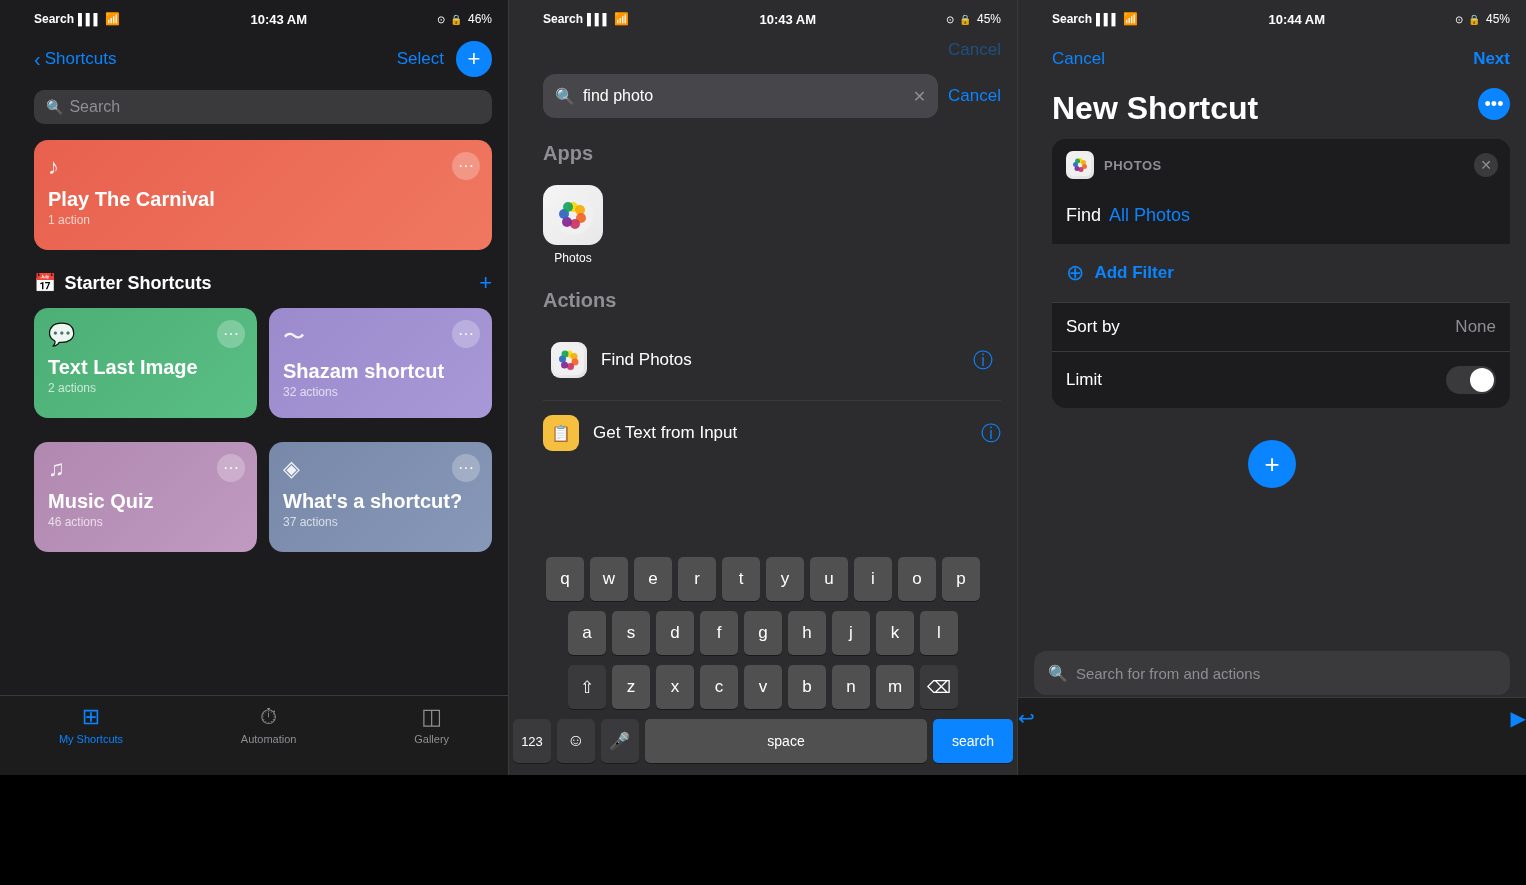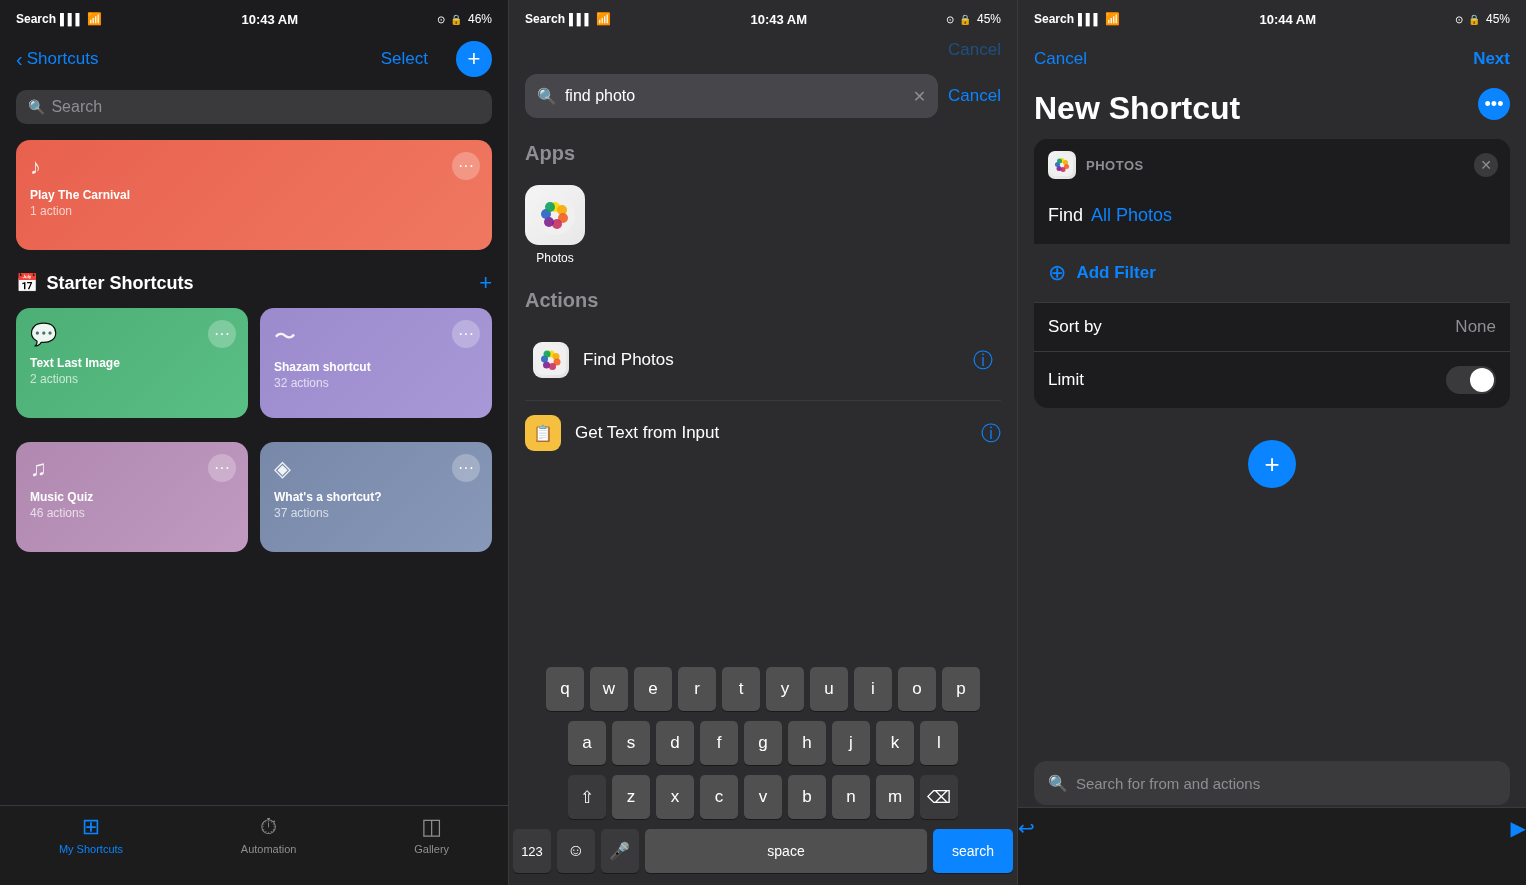--- a/index.html
+++ b/index.html
@@ -8,23 +8,24 @@
       height: 885px;
       display: flex;
       font-family: -apple-system, BlinkMacSystemFont, 'SF Pro Display', 'Helvetica Neue', sans-serif;
       background: #000;
       overflow: hidden;
     }
 
     
     .panel {
       flex: 1;
-      height: 885px;
+      height: 775px;
       position: relative;
       overflow: hidden;
+      padding-left: 18px;
     }
 
     .panel-1 { background: #1c1c1e; }
     .panel-2 { background: #2c2c2e; border-left: 1px solid #3a3a3c; border-right: 1px solid #3a3a3c; }
     .panel-3 { background: #2c2c2e; }
 
     
     .status-bar {
       display: flex;
       justify-content: space-between;
@@ -40,21 +41,21 @@
     
     .nav-bar-1 {
       display: flex;
       align-items: center;
       justify-content: space-between;
       padding: 4px 16px 8px;
       height: 50px;
     }
     .back-btn { display: flex; align-items: center; gap: 4px; color: #0a84ff; font-size: 17px; }
     .back-arrow { font-size: 20px; }
-    .nav-actions { display: flex; align-items: center; gap: 28px; }
+    .nav-actions { display: flex; align-items: center; gap: 12px; }
     .select-btn { color: #0a84ff; font-size: 17px; }
     .add-btn {
       width: 36px; height: 36px; background: #0a84ff; border-radius: 50%;
       display: flex; align-items: center; justify-content: center;
       color: #fff; font-size: 22px; font-weight: 300; line-height: 1;
     }
 
     .page-title-1 { padding: 4px 16px 12px; }
     .page-title-1 h1 { font-size: 32px; font-weight: 700; color: #fff; }
 
@@ -77,21 +78,21 @@
       position: relative;
       min-height: 110px;
     }
     .card-icon { font-size: 22px; margin-bottom: 8px; color: #fff; opacity: 0.9; }
     .card-more {
       position: absolute; top: 12px; right: 12px;
       width: 28px; height: 28px; background: rgba(255,255,255,0.25);
       border-radius: 50%; display: flex; align-items: center; justify-content: center;
       color: #fff; font-size: 16px;
     }
-    .card-title { font-size: 12px; font-weight: 600; color: #fff; margin-top: 4px; }
+    .card-title { font-size: 20px; font-weight: 600; color: #fff; margin-top: 4px; }
     .card-subtitle { font-size: 12px; color: rgba(255,255,255,0.7); margin-top: 2px; }
 
     .card-play { background: linear-gradient(135deg, #e8614e, #f07860); }
     .card-green { background: linear-gradient(135deg, #4caf75, #5abf85); }
     .card-purple { background: linear-gradient(135deg, #9b8bcc, #a898d8); }
     .card-mauve { background: linear-gradient(135deg, #b088b0, #c09ac0); }
     .card-slate { background: linear-gradient(135deg, #7888a8, #8898b8); }
 
     .section-header-row {
       display: flex; align-items: center; justify-content: space-between;

